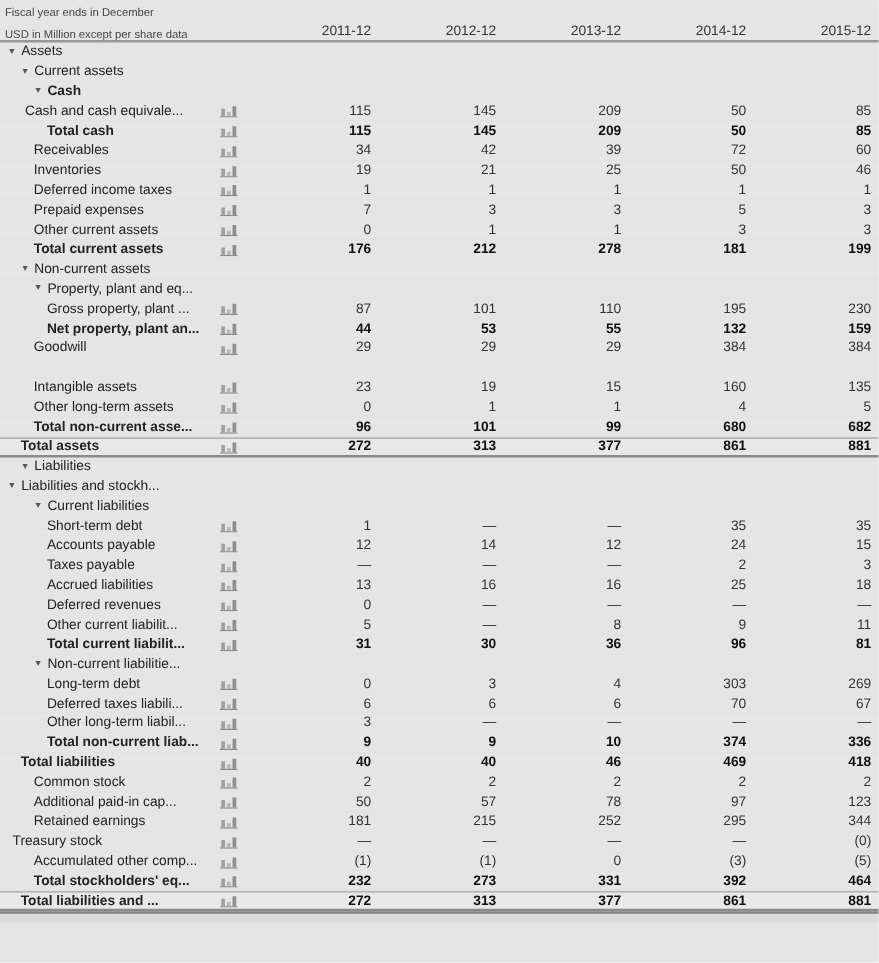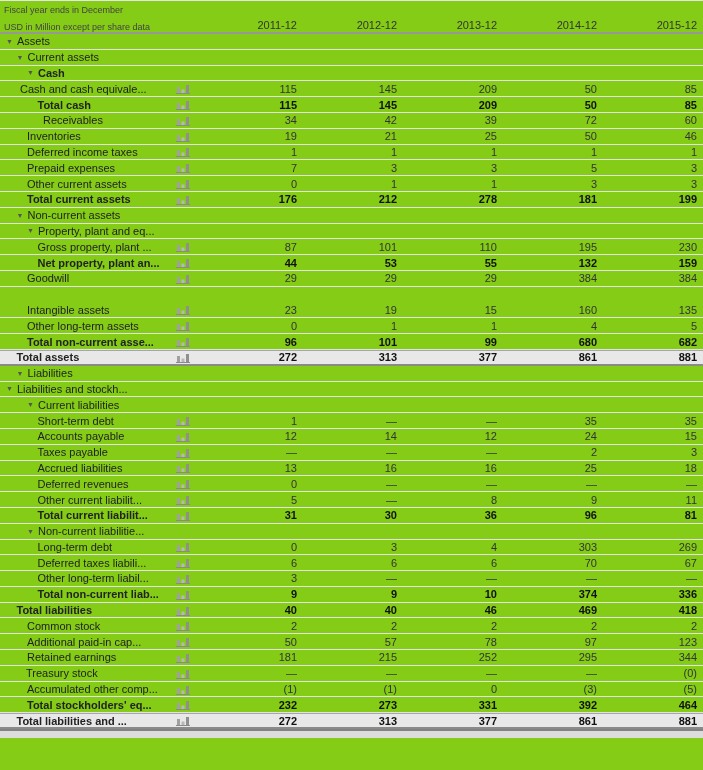--- a/index.html
+++ b/index.html
@@ -1,17 +1,17 @@
 <!DOCTYPE html>
 <html><head>
 <meta charset="utf-8">
 <style>
   html,body{margin:0;padding:0;}
   body{font-family:"Liberation Sans",sans-serif;background:#fff;color:#222;}
-  .wrap{width:703px;height:770px;box-sizing:border-box;overflow:hidden;background:#84cc16;border-top:1px solid #e5e5e5;}
+  .wrap{width:703px;height:770px;box-sizing:border-box;overflow:hidden;background:#e5e5e5;border-top:1px solid #e5e5e5;}
   .meta1{font-size:9px;color:#444;padding:3px 0 0 4px;height:12px;line-height:12px;white-space:nowrap;}
   .hdr{display:flex;align-items:flex-end;height:16px;border-bottom:2px solid #979797;}
   .meta2{flex:0 0 203px;font-size:9px;color:#444;padding-left:4px;white-space:nowrap;box-sizing:border-box;}
   .hdr-col{flex:0 0 100px;text-align:right;font-size:11px;color:#333;padding:0 6px 1px 0;box-sizing:border-box;}
   .row{display:flex;align-items:center;height:15.8px;border-bottom:1px solid #e2e2e2;box-sizing:border-box;font-size:11px;}
   .lbl{flex:0 0 165px;white-space:nowrap;overflow:hidden;display:flex;align-items:center;box-sizing:border-box;color:#222;}
   .tri{font-size:7px;color:#555;margin-right:4px;line-height:1;cursor:pointer;}
   .icon-cell{flex:0 0 38px;display:flex;align-items:center;justify-content:center;box-sizing:border-box;}
   .chart-ic{display:inline-block;line-height:0;cursor:pointer;}
   .val{flex:0 0 100px;text-align:right;padding-right:6px;box-sizing:border-box;color:#333;}
@@ -102,21 +102,21 @@
               <rect x="0" y="10" width="14" height="1" fill="#8a8a8a"></rect>
             </svg></span>
         </div>
         <div class="val">115</div>
         <div class="val">145</div>
         <div class="val">209</div>
         <div class="val">50</div>
         <div class="val">85</div>
       </div>
       <div class="row data">
-        <div class="lbl" style="padding-left: 43px;">
+        <div class="lbl" style="padding-left: 27px;">
           <span>Receivables</span>
         </div>
         <div class="icon-cell">
           <span class="chart-ic"><svg width="16" height="11" viewBox="0 0 16 11" xmlns="http://www.w3.org/2000/svg">
               <rect x="1" y="4" width="3" height="6" fill="#a0a0a0"></rect>
               <rect x="5.5" y="6.5" width="3" height="3.5" fill="#b8b8b8"></rect>
               <rect x="10" y="2" width="3" height="8" fill="#8f8f8f"></rect>
               <rect x="0" y="10" width="14" height="1" fill="#8a8a8a"></rect>
             </svg></span>
         </div>
@@ -689,21 +689,21 @@
               <rect x="0" y="10" width="14" height="1" fill="#8a8a8a"></rect>
             </svg></span>
         </div>
         <div class="val">181</div>
         <div class="val">215</div>
         <div class="val">252</div>
         <div class="val">295</div>
         <div class="val">344</div>
       </div>
       <div class="row data">
-        <div class="lbl" style="padding-left: 26px;">
+        <div class="lbl" style="padding-left: 10px;">
           <span>Treasury stock</span>
         </div>
         <div class="icon-cell">
           <span class="chart-ic"><svg width="16" height="11" viewBox="0 0 16 11" xmlns="http://www.w3.org/2000/svg">
               <rect x="1" y="4" width="3" height="6" fill="#a0a0a0"></rect>
               <rect x="5.5" y="6.5" width="3" height="3.5" fill="#b8b8b8"></rect>
               <rect x="10" y="2" width="3" height="8" fill="#8f8f8f"></rect>
               <rect x="0" y="10" width="14" height="1" fill="#8a8a8a"></rect>
             </svg></span>
         </div>

